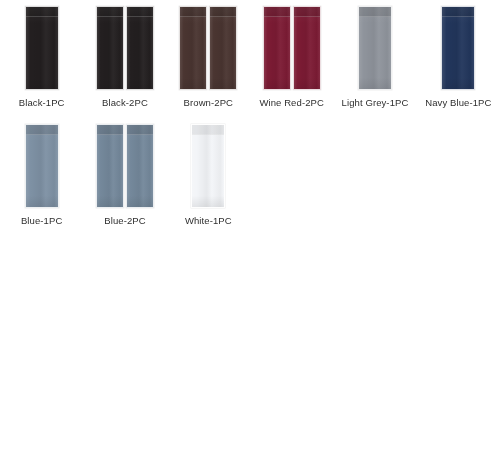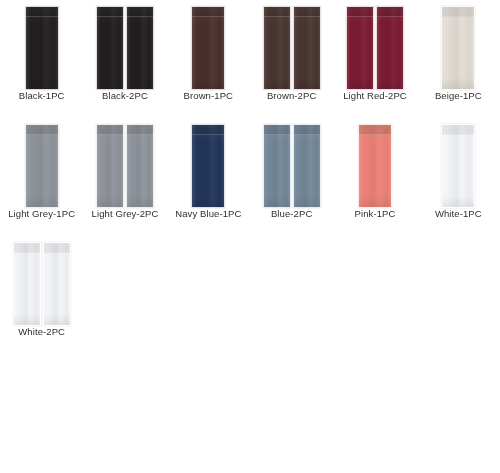--- a/index.html
+++ b/index.html
@@ -84,20 +84,21 @@
     inset: 0;
     background: linear-gradient(180deg,
       rgba(255,255,255,0.05) 0%,
       rgba(0,0,0,0.00) 20%,
       rgba(0,0,0,0.00) 86%,
       rgba(0,0,0,0.07) 100%);
     pointer-events: none;
   }
 
   .swatch-label {
+    margin-top: 7px;
     font-size: 9.5px;
     line-height: 12px;
     color: #2f2f2f;
     text-align: center;
     white-space: nowrap;
     letter-spacing: 0.1px;
   }
 </style>
 </head>
 <body>
@@ -123,30 +124,20 @@
         <div class="panel w2" style="background: rgb(35, 31, 32);">
           <div class="texture"></div>
           <div class="rod-band"></div>
           <div class="edge-shade"></div>
         </div>
       </div>
       <div class="swatch-label">Black-2PC</div>
     </div>
     <div class="swatch-cell">
       <div class="panel-group">
-        <div class="panel w1" style="background: rgb(74, 48, 44);">
-          <div class="texture"></div>
-          <div class="rod-band"></div>
-          <div class="edge-shade"></div>
-        </div>
-      </div>
-      <div class="swatch-label">Brown-1PC</div>
-    </div>
-    <div class="swatch-cell">
-      <div class="panel-group">
         <div class="panel w2" style="background: rgb(74, 53, 49);">
           <div class="texture"></div>
           <div class="rod-band"></div>
           <div class="edge-shade"></div>
         </div>
         <div class="panel w2" style="background: rgb(74, 53, 49);">
           <div class="texture"></div>
           <div class="rod-band"></div>
           <div class="edge-shade"></div>
         </div>
@@ -159,114 +150,74 @@
           <div class="texture"></div>
           <div class="rod-band"></div>
           <div class="edge-shade"></div>
         </div>
         <div class="panel w2" style="background: rgb(124, 27, 52);">
           <div class="texture"></div>
           <div class="rod-band"></div>
           <div class="edge-shade"></div>
         </div>
       </div>
-      <div class="swatch-label">Light Red-2PC</div>
-    </div>
-    <div class="swatch-cell">
-      <div class="panel-group">
-        <div class="panel w1 light" style="background: rgb(226, 221, 213);">
-          <div class="texture"></div>
-          <div class="rod-band"></div>
-          <div class="edge-shade"></div>
-        </div>
-      </div>
-      <div class="swatch-label">Beige-1PC</div>
+      <div class="swatch-label">Wine Red-2PC</div>
     </div>
     <div class="swatch-cell">
       <div class="panel-group">
         <div class="panel w1" style="background: rgb(143, 148, 156);">
           <div class="texture"></div>
           <div class="rod-band"></div>
           <div class="edge-shade"></div>
         </div>
       </div>
       <div class="swatch-label">Light Grey-1PC</div>
     </div>
     <div class="swatch-cell">
       <div class="panel-group">
-        <div class="panel w2" style="background: rgb(143, 148, 156);">
-          <div class="texture"></div>
-          <div class="rod-band"></div>
-          <div class="edge-shade"></div>
-        </div>
-        <div class="panel w2" style="background: rgb(143, 148, 156);">
-          <div class="texture"></div>
-          <div class="rod-band"></div>
-          <div class="edge-shade"></div>
-        </div>
-      </div>
-      <div class="swatch-label">Light Grey-2PC</div>
-    </div>
-    <div class="swatch-cell">
-      <div class="panel-group">
         <div class="panel w1" style="background: rgb(34, 54, 92);">
           <div class="texture"></div>
           <div class="rod-band"></div>
           <div class="edge-shade"></div>
         </div>
       </div>
       <div class="swatch-label">Navy Blue-1PC</div>
     </div>
     <div class="swatch-cell">
       <div class="panel-group">
+        <div class="panel w1" style="background: rgb(126, 145, 164);">
+          <div class="texture"></div>
+          <div class="rod-band"></div>
+          <div class="edge-shade"></div>
+        </div>
+      </div>
+      <div class="swatch-label">Blue-1PC</div>
+    </div>
+    <div class="swatch-cell">
+      <div class="panel-group">
         <div class="panel w2" style="background: rgb(116, 136, 155);">
           <div class="texture"></div>
           <div class="rod-band"></div>
           <div class="edge-shade"></div>
         </div>
         <div class="panel w2" style="background: rgb(116, 136, 155);">
           <div class="texture"></div>
           <div class="rod-band"></div>
           <div class="edge-shade"></div>
         </div>
       </div>
       <div class="swatch-label">Blue-2PC</div>
     </div>
     <div class="swatch-cell">
       <div class="panel-group">
-        <div class="panel w1" style="background: rgb(237, 130, 118);">
-          <div class="texture"></div>
-          <div class="rod-band"></div>
-          <div class="edge-shade"></div>
-        </div>
-      </div>
-      <div class="swatch-label">Pink-1PC</div>
-    </div>
-    <div class="swatch-cell">
-      <div class="panel-group">
         <div class="panel w1 light" style="background: rgb(243, 245, 248);">
           <div class="texture"></div>
           <div class="rod-band"></div>
           <div class="edge-shade"></div>
         </div>
       </div>
       <div class="swatch-label">White-1PC</div>
     </div>
-    <div class="swatch-cell">
-      <div class="panel-group">
-        <div class="panel w2 light" style="background: rgb(242, 244, 247);">
-          <div class="texture"></div>
-          <div class="rod-band"></div>
-          <div class="edge-shade"></div>
-        </div>
-        <div class="panel w2 light" style="background: rgb(242, 244, 247);">
-          <div class="texture"></div>
-          <div class="rod-band"></div>
-          <div class="edge-shade"></div>
-        </div>
-      </div>
-      <div class="swatch-label">White-2PC</div>
-    </div>
     <div class="swatch-cell empty"></div>
     <div class="swatch-cell empty"></div>
     <div class="swatch-cell empty"></div>
     <div class="swatch-cell empty"></div>
   </div>
 
 </body></html>

